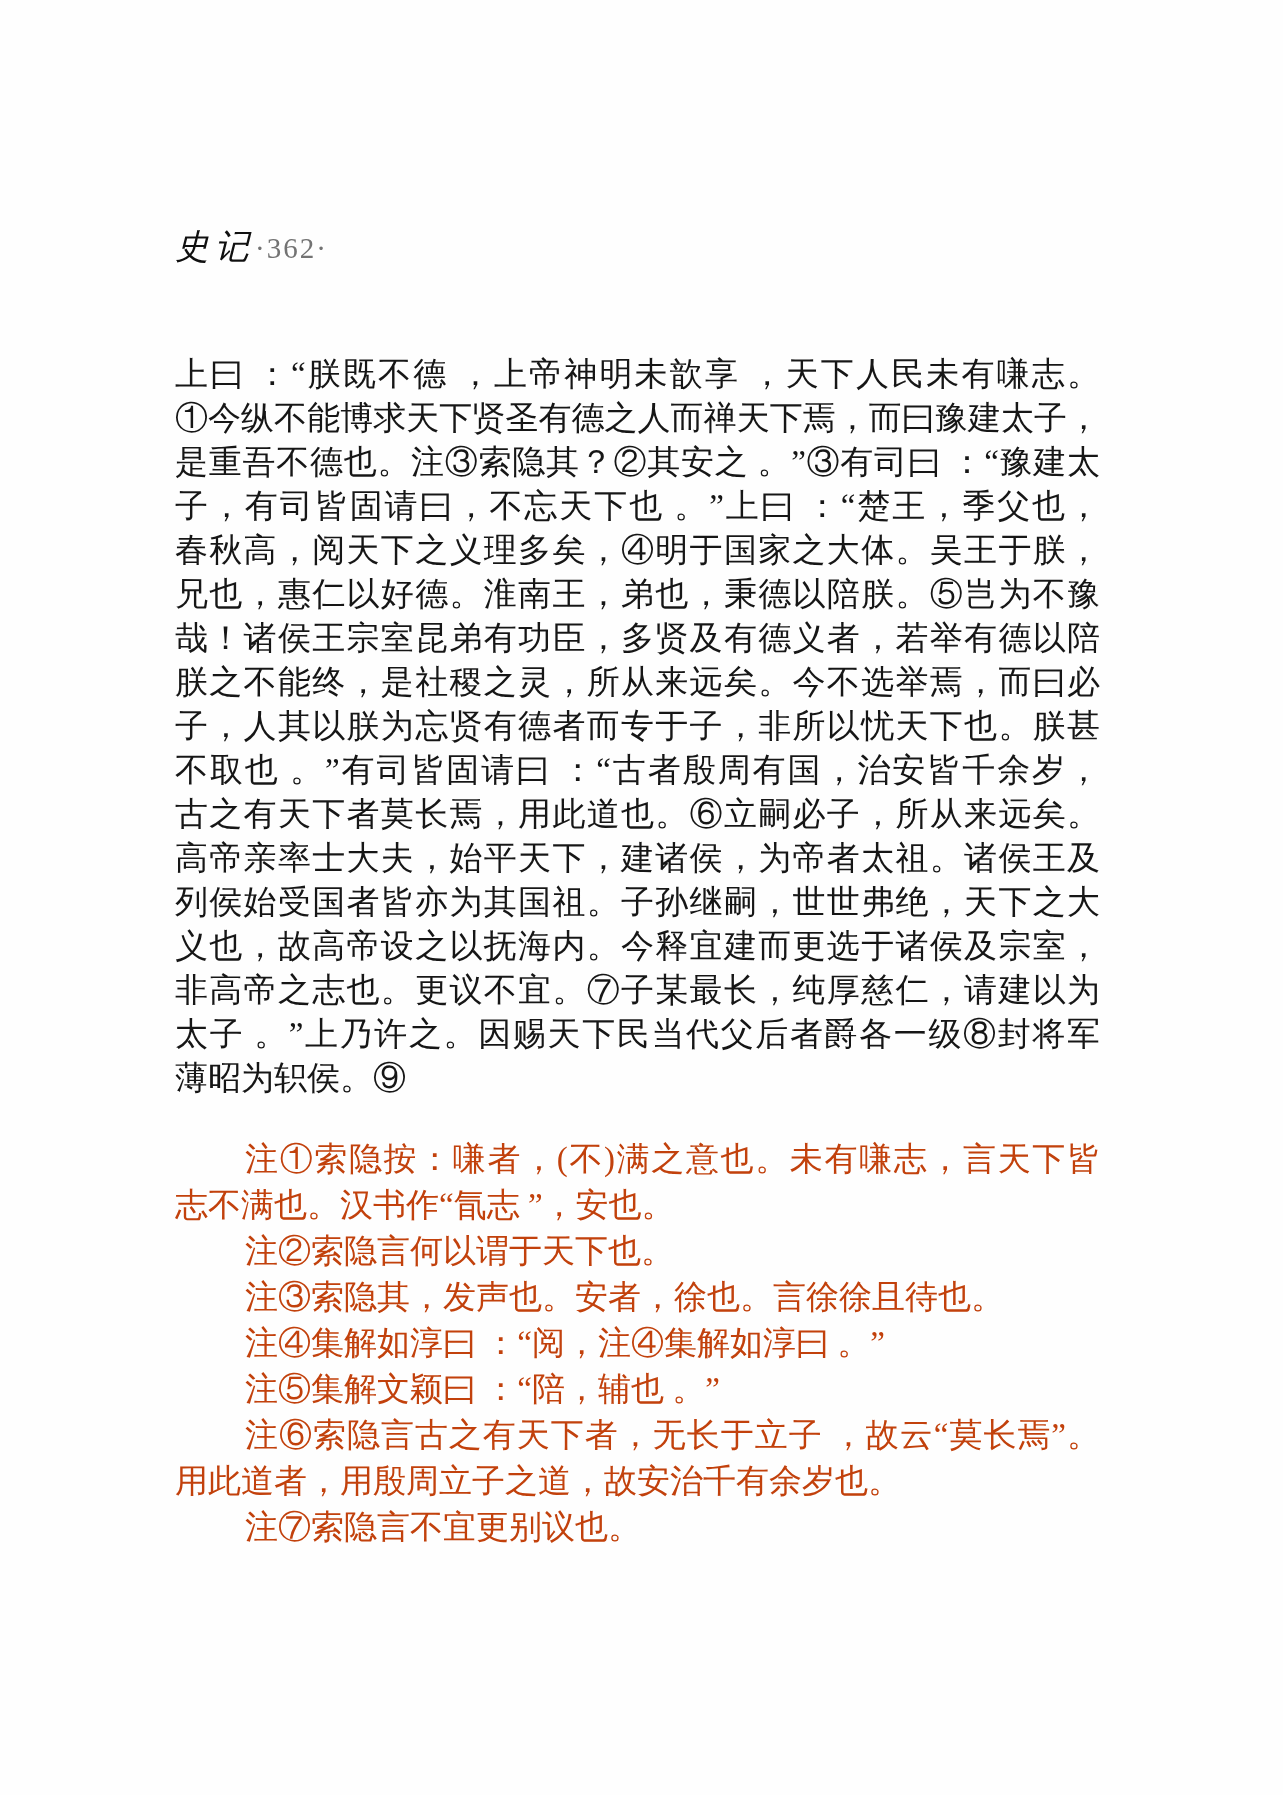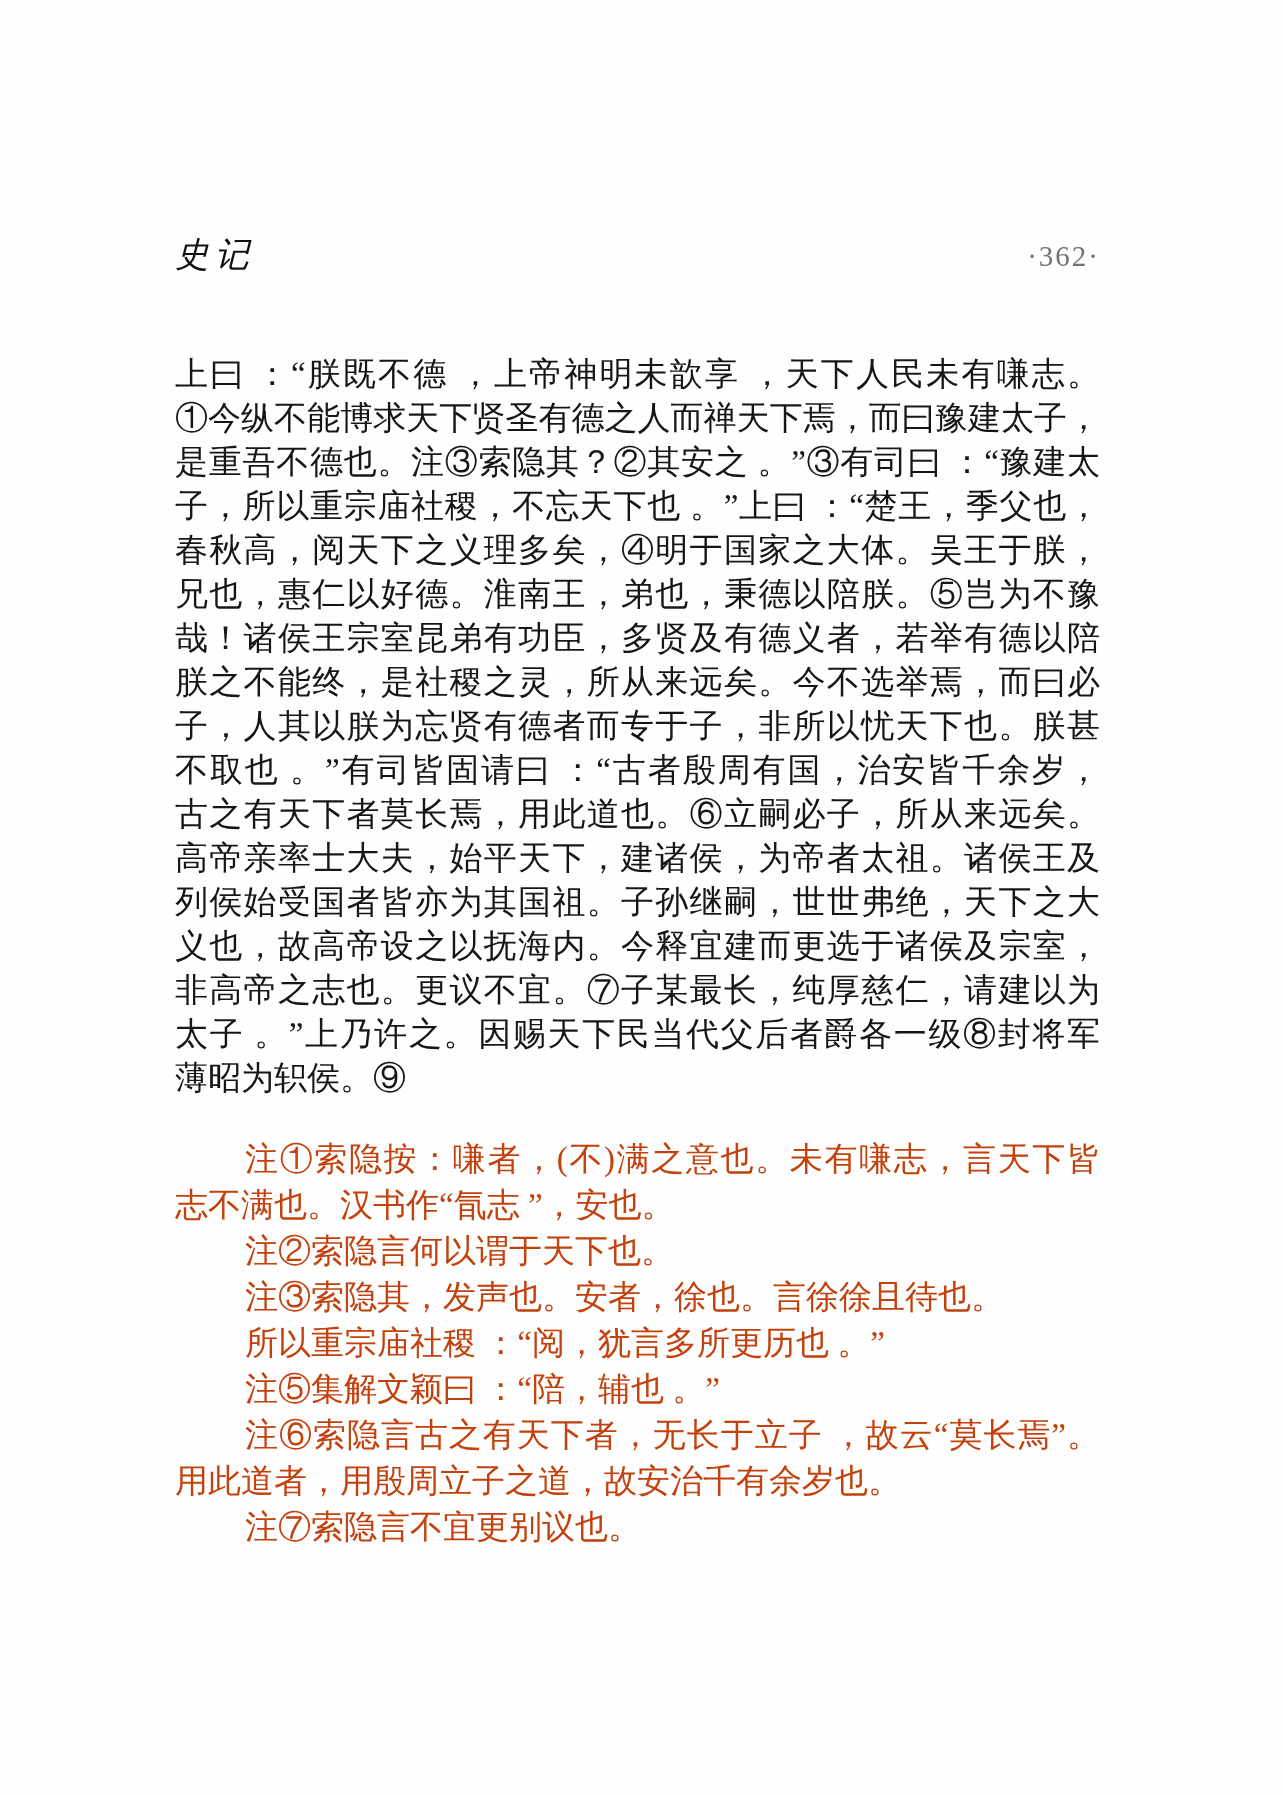--- a/index.html
+++ b/index.html
@@ -7,24 +7,23 @@
     position: relative;
     width: 1283px;
     height: 1795px;
     background: #fefefe;
     font-family: "Liberation Serif", "DejaVu Serif", serif;
     overflow: hidden;
   }
   .header {
     position: absolute;
     left: 175px;
-    top: 232px;
+    top: 224px;
     width: 925px;
     display: flex;
-    justify-content: space-between;
     align-items: baseline;
   }
   .book-title {
     font-size: 34px;
     font-style: italic;
     font-weight: 500;
     letter-spacing: 6px;
     color: #101010;
   }
   .page-number {
@@ -79,41 +78,41 @@
 
   <div class="header">
     <span class="book-title">史记</span>
     <span class="page-number">·362·</span>
   </div>
 
   <div class="body-text">
     <div class="line fill">上曰 ：“朕既不德 ，上帝神明未歆享 ，天下人民未有嗛志。</div>
     <div class="line fill">①今纵不能博求天下贤圣有德之人而禅天下焉，而曰豫建太子，</div>
     <div class="line fill">是重吾不德也。注③索隐其？②其安之 。”③有司曰 ：“豫建太</div>
-    <div class="line fill">子，所以重宗庙社稷，不忘天下也 。”上曰 ：“楚王，季父也，</div>
+    <div class="line fill">子，有司皆固请曰，不忘天下也 。”上曰 ：“楚王，季父也，</div>
     <div class="line fill">春秋高，阅天下之义理多矣，④明于国家之大体。吴王于朕，</div>
     <div class="line fill">兄也，惠仁以好德。淮南王，弟也，秉德以陪朕。⑤岂为不豫</div>
     <div class="line fill">哉！诸侯王宗室昆弟有功臣，多贤及有德义者，若举有德以陪</div>
     <div class="line fill">朕之不能终，是社稷之灵，所从来远矣。今不选举焉，而曰必</div>
     <div class="line fill">子，人其以朕为忘贤有德者而专于子，非所以忧天下也。朕甚</div>
     <div class="line fill">不取也 。”有司皆固请曰 ：“古者殷周有国，治安皆千余岁，</div>
     <div class="line fill">古之有天下者莫长焉，用此道也。⑥立嗣必子，所从来远矣。</div>
     <div class="line fill">高帝亲率士大夫，始平天下，建诸侯，为帝者太祖。诸侯王及</div>
     <div class="line fill">列侯始受国者皆亦为其国祖。子孙继嗣，世世弗绝，天下之大</div>
     <div class="line fill">义也，故高帝设之以抚海内。今释宜建而更选于诸侯及宗室，</div>
     <div class="line fill">非高帝之志也。更议不宜。⑦子某最长，纯厚慈仁，请建以为</div>
     <div class="line fill">太子 。”上乃许之。因赐天下民当代父后者爵各一级⑧封将军</div>
     <div class="line">薄昭为轵侯。⑨</div>
   </div>
 
   <div class="notes">
     <div class="note-line indent fill">注①索隐按：嗛者，(不)满之意也。未有嗛志，言天下皆</div>
     <div class="note-line">志不满也。汉书作“氜志 ”，安也。</div>
     <div class="note-line indent">注②索隐言何以谓于天下也。</div>
     <div class="note-line indent">注③索隐其，发声也。安者，徐也。言徐徐且待也。</div>
-    <div class="note-line indent">所以重宗庙社稷 ：“阅，犹言多所更历也 。”</div>
+    <div class="note-line indent">注④集解如淳曰 ：“阅，注④集解如淳曰 。”</div>
     <div class="note-line indent">注⑤集解文颖曰 ：“陪，辅也 。”</div>
     <div class="note-line indent fill">注⑥索隐言古之有天下者，无长于立子 ，故云“莫长焉”。</div>
     <div class="note-line">用此道者，用殷周立子之道，故安治千有余岁也。</div>
     <div class="note-line indent">注⑦索隐言不宜更别议也。</div>
   </div>
 
 </div>
 
 </body></html>

